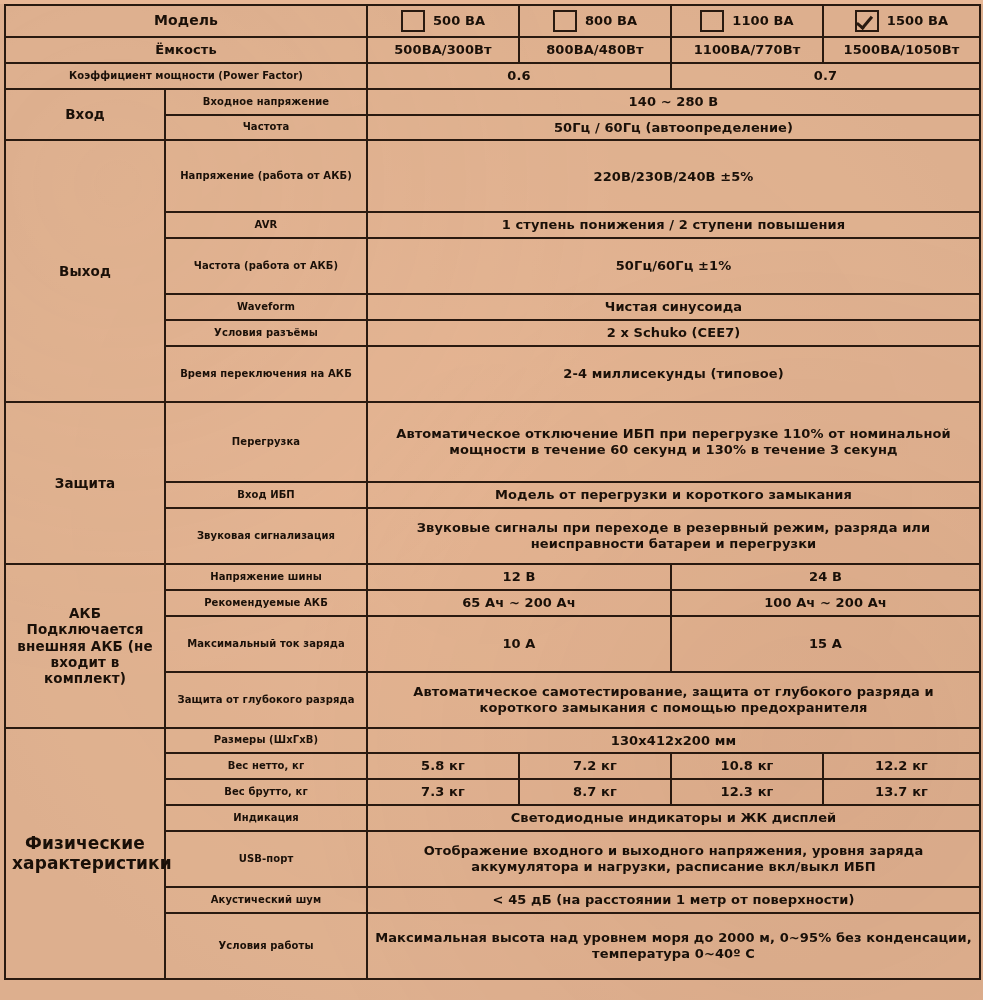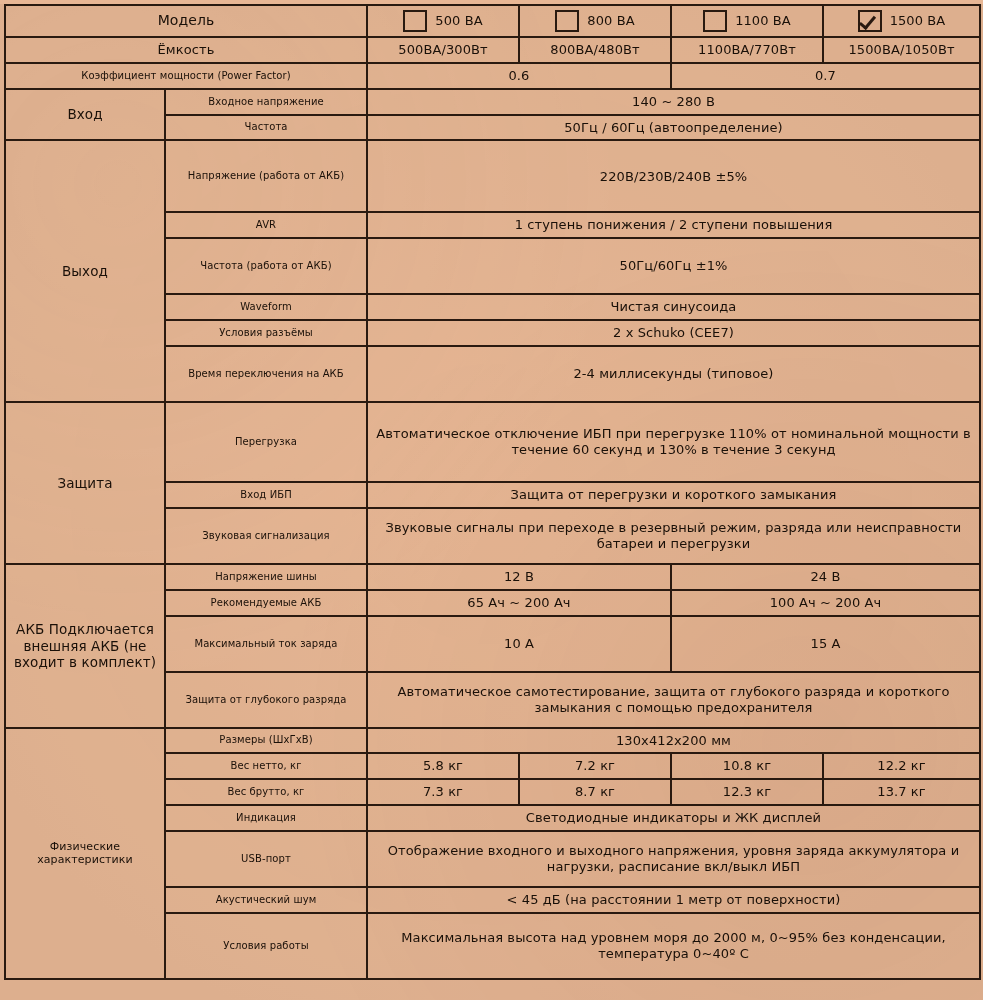--- a/index.html
+++ b/index.html
@@ -20,21 +20,21 @@
     height: 1000px;
     background: #e5b593;
     box-sizing: border-box;
   }
   table.spec {
     width: 975px;
     margin: 4px;
     border-collapse: collapse;
     table-layout: fixed;
     font-size: 13px;
-    font-weight: normal;
+    font-weight: bold;
   }
   table.spec td {
     border: 2px solid #2a1a10;
     padding: 4px 6px;
     text-align: center;
     vertical-align: middle;
     line-height: 1.22;
     letter-spacing: 0.1px;
   }
   td.grp {
@@ -42,21 +42,21 @@
     padding-left: 8px;
     font-size: 13.5px;
   }
   td.lbl {
     text-align: left;
     padding-left: 8px;
     font-size: 10px;
   }
   td.center-grp {
     text-align: center;
-    font-size: 11px;
+    font-size: 17px;
   }
   .model-cell {
     position: relative;
     font-size: 13px;
   }
   .cb {
     display: inline-block;
     width: 20px;
     height: 18px;
     border: 2px solid #2a1a10;
@@ -174,21 +174,21 @@
         <td colspan="4">2-4 миллисекунды (типовое)</td>
       </tr>
 
       <tr>
         <td rowspan="3" class="grp">Защита</td>
         <td class="lbl" style="height:70px">Перегрузка</td>
         <td colspan="4">Автоматическое отключение ИБП при перегрузке 110% от номинальной мощности в течение 60 секунд и 130% в течение 3 секунд</td>
       </tr>
       <tr>
         <td class="lbl">Вход ИБП</td>
-        <td colspan="4">Защита от перегрузки и короткого замыкания</td>
+        <td colspan="4">Модель от перегрузки и короткого замыкания</td>
       </tr>
       <tr>
         <td class="lbl tall">Звуковая сигнализация</td>
         <td colspan="4">Звуковые сигналы при переходе в резервный режим, разряда или неисправности батареи и перегрузки</td>
       </tr>
 
       <tr>
         <td rowspan="4" class="grp">АКБ Подключается внешняя АКБ (не входит в комплект)</td>
         <td class="lbl">Напряжение шины</td>
         <td colspan="2">12 В</td>

